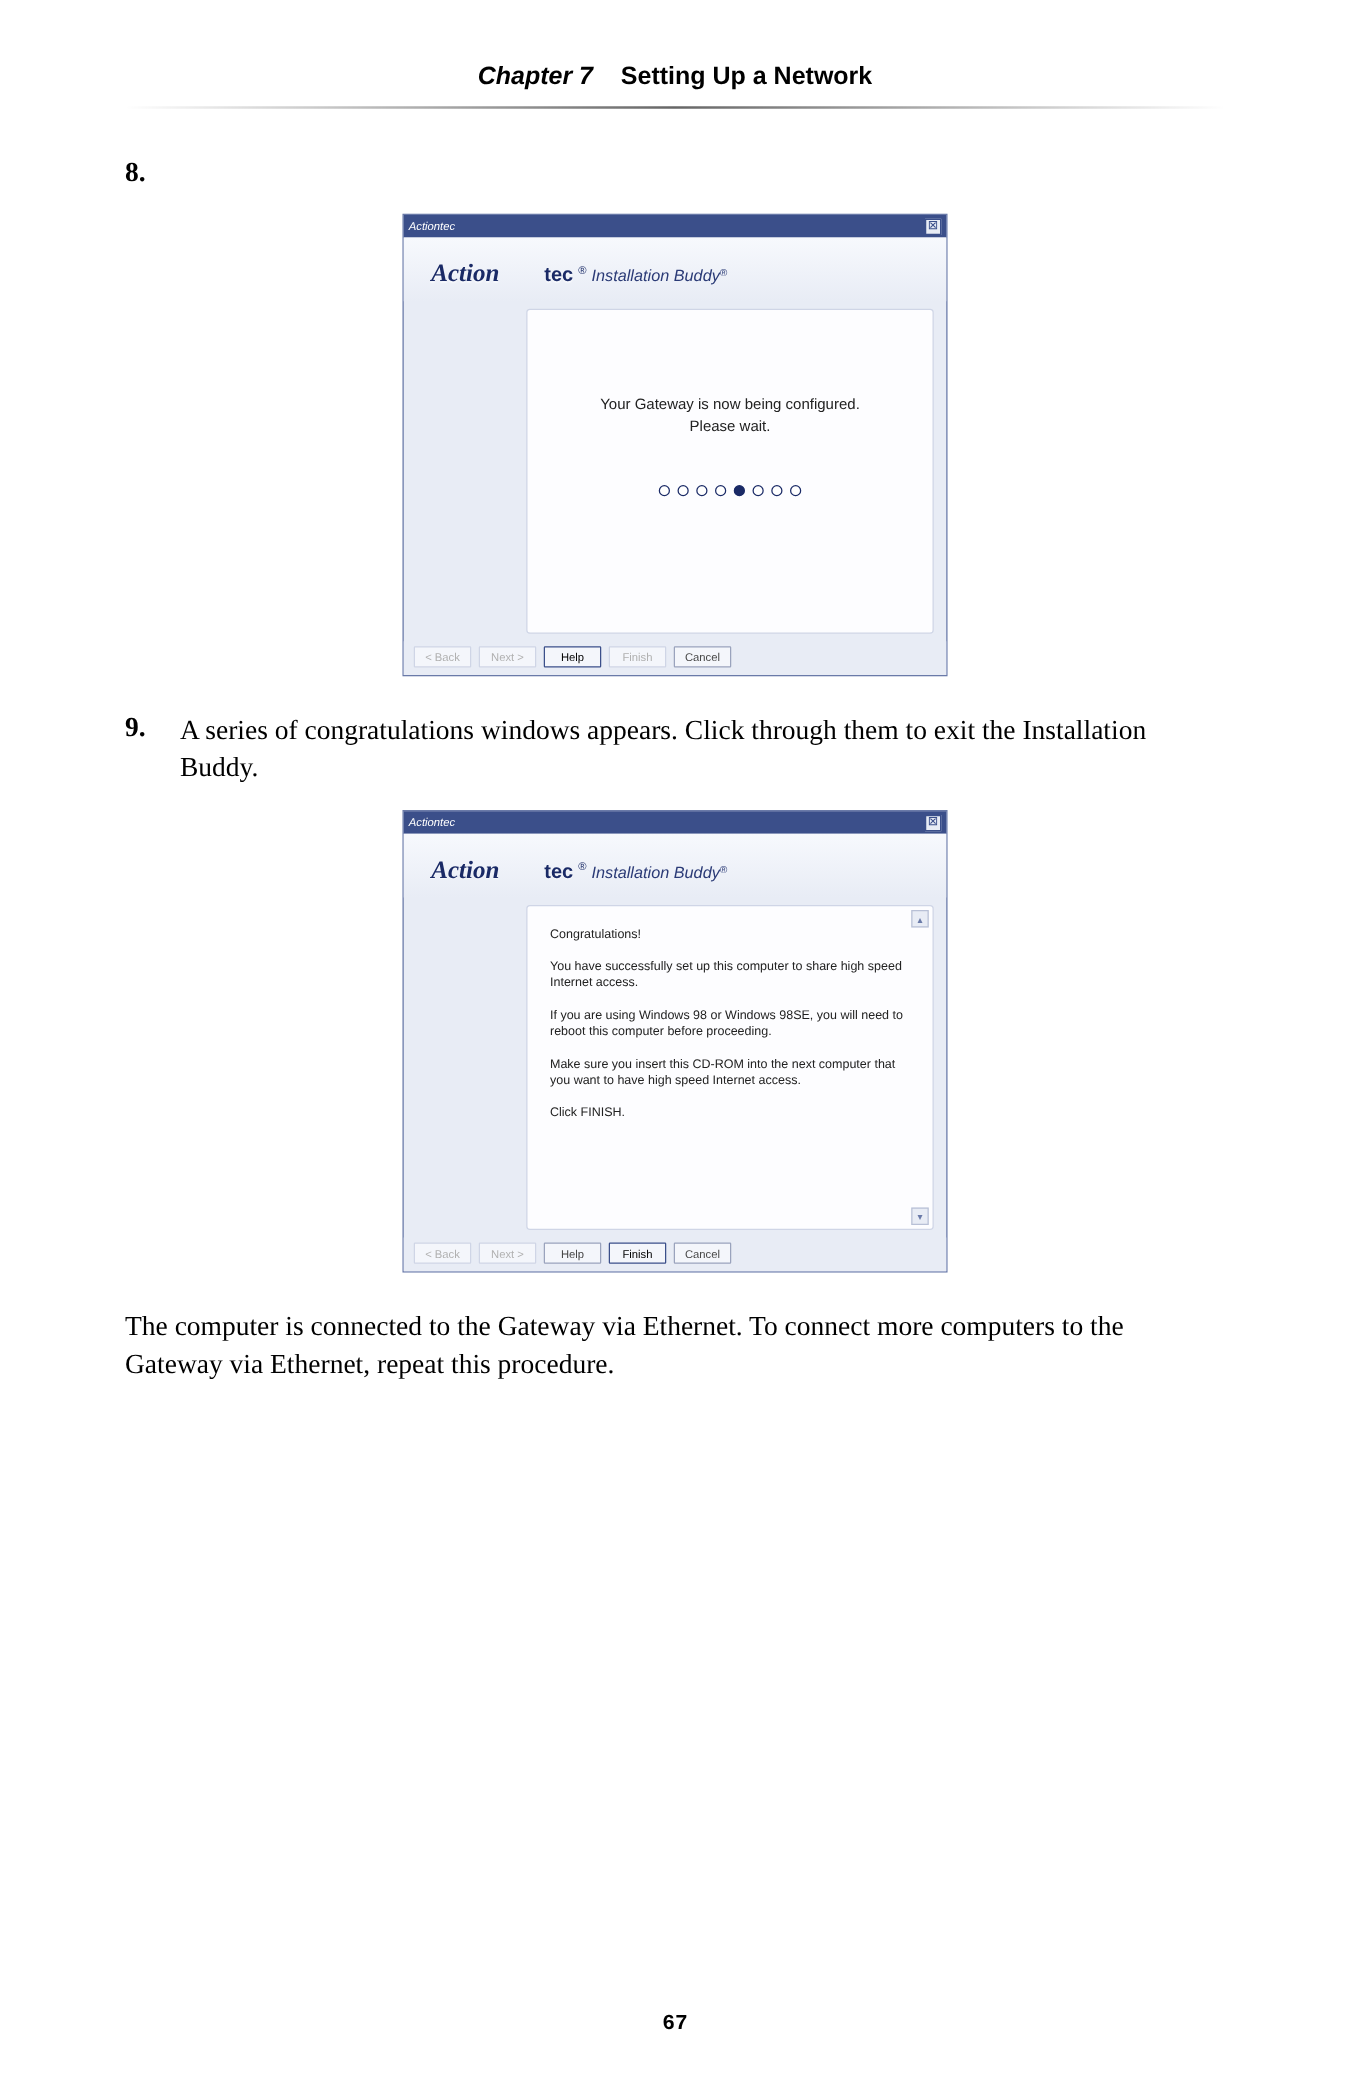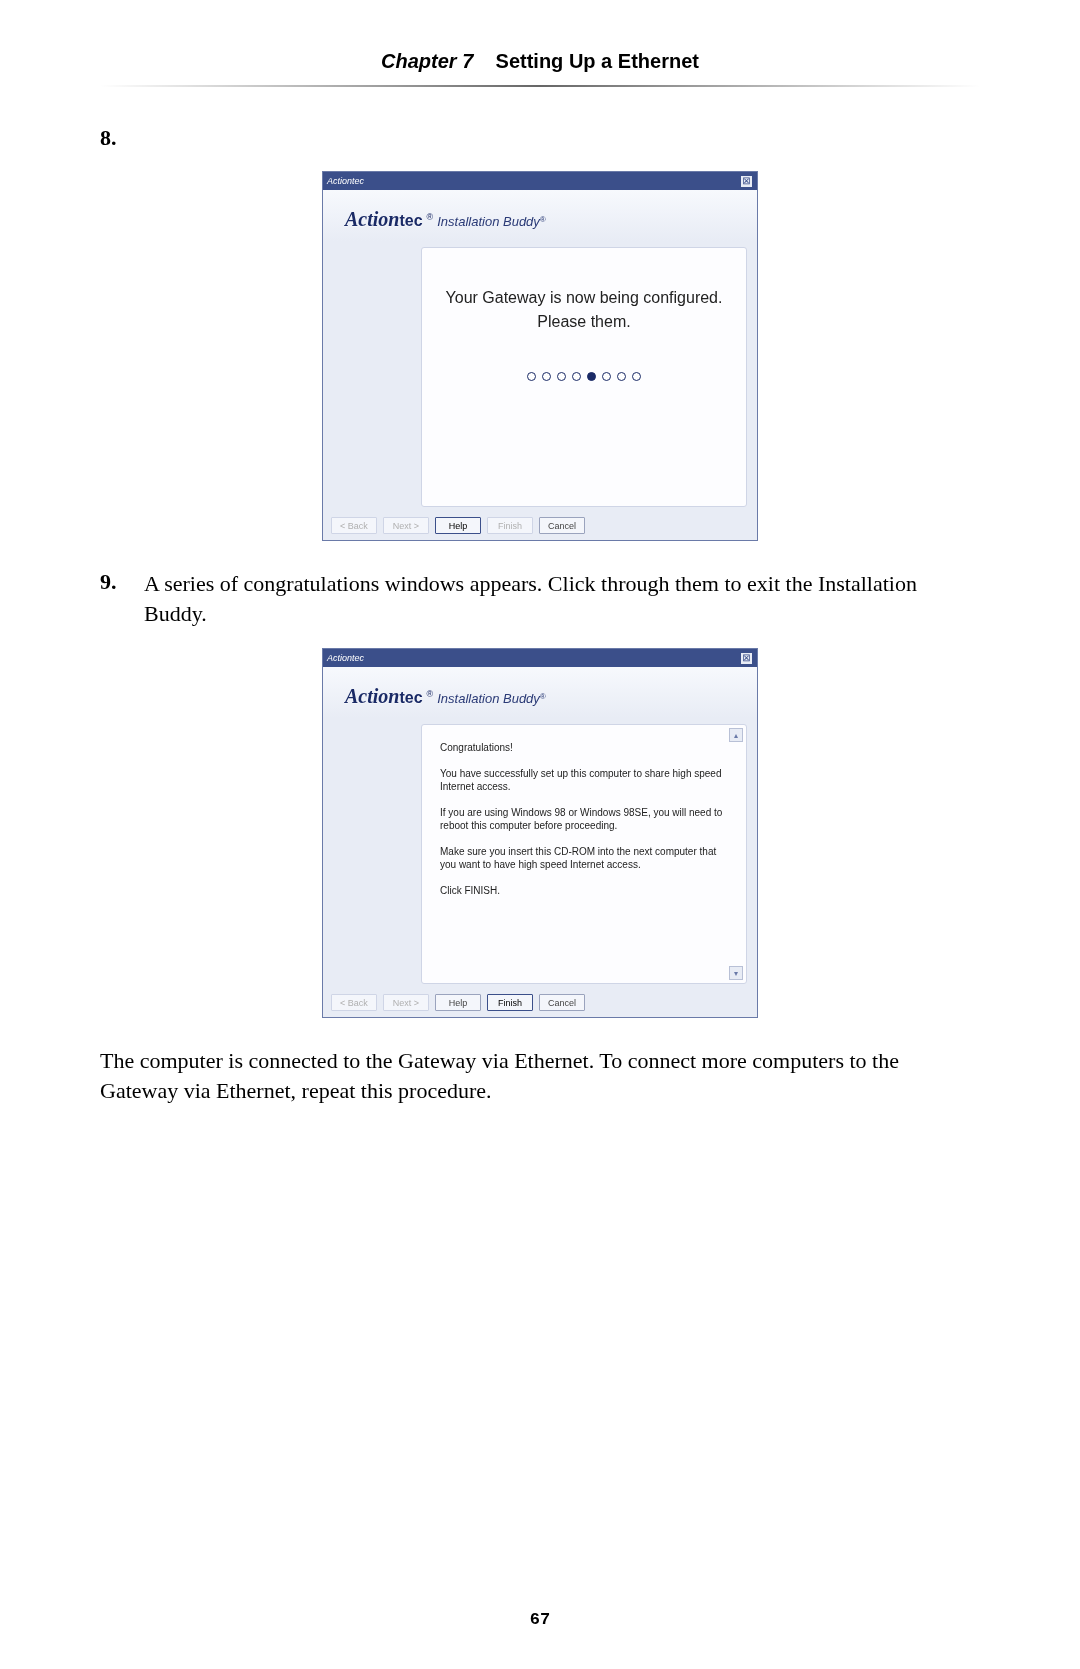--- a/index.html
+++ b/index.html
@@ -94,40 +94,41 @@
     gap: 4px;
   }
   .installer .topband .logo {
     font-family: 'Brush Script MT', cursive;
     font-style: italic;
     font-size: 20px;
     color: #1a2a66;
     font-weight: bold;
     text-shadow: 0 1px 1px rgba(255,255,255,0.6);
   }
-  .installer .topband .logo .tec { font-family: Arial; font-style: normal; font-weight: bold; font-size: 16px; }
+  .installer .topband .logo .tec { font-family: Arial; font-style: normal; font-weight: bold; font-size: 16px; margin-left: 36px; }
   .installer .topband .reg { font-size: 9px; color:#1a2a66; position:relative; top:-6px; }
   .installer .topband .appname { font-size: 13px; color:#2a3a76;font-style:italic; }
   .installer .body-area {
     margin: 6px 10px 6px 98px;
     background: #fdfdff;
     border: 1px solid #cfd5e6;
     border-radius: 3px;
     height: 260px;
     position: relative;
   }
   .installer .body-centered {
     display:flex; flex-direction:column; align-items:center; justify-content:flex-start;
     padding-top: 38px;
   }
   .installer .body-centered .msg {
-    font-size: 16px;
+    font-size: 12px;
     color:#222;
     text-align:center;
     line-height:1.5;
+    margin-top:28px;
   }
   .installer .progress-dots {
     margin-top: 38px;
     display:flex; gap:6px;
   }
   .installer .progress-dots .dot {
     width:9px; height:9px; border-radius:50%;
     border:1.4px solid #1a2a66;
     background:#fff;
   }
@@ -179,21 +180,21 @@
   }
 </style>
 </head>
 <body>
 
 <div class="page">
 
   <div class="chapter-header">
     <span class="chapnum">Chapter 7</span>
     <span>&nbsp;&nbsp;</span>
-    <span>Setting Up a Ethernet</span>
+    <span>Setting Up a Network</span>
   </div>
   <div class="hr-grad"></div>
 
   <div class="step">
     <div class="num">8.</div>
   </div>
 
   <div class="figure-wrap">
     <div class="installer">
       <div class="titlebar">
@@ -205,21 +206,21 @@
           <span>Action</span><span class="tec">tec</span>
         </span>
         <span class="reg">®</span>
         <span class="appname">
           <span>Installation Buddy</span><span style="font-size:8px;position:relative;top:-4px;">®</span>
         </span>
       </div>
       <div class="body-area body-centered">
         <div class="msg">
           <span>Your Gateway is now being configured.</span><br>
-          <span>Please them.</span>
+          <span>Please wait.</span>
         </div>
         <div class="progress-dots">
           <span class="dot"></span>
           <span class="dot"></span>
           <span class="dot"></span>
           <span class="dot"></span>
           <span class="dot filled"></span>
           <span class="dot"></span>
           <span class="dot"></span>
           <span class="dot"></span>

